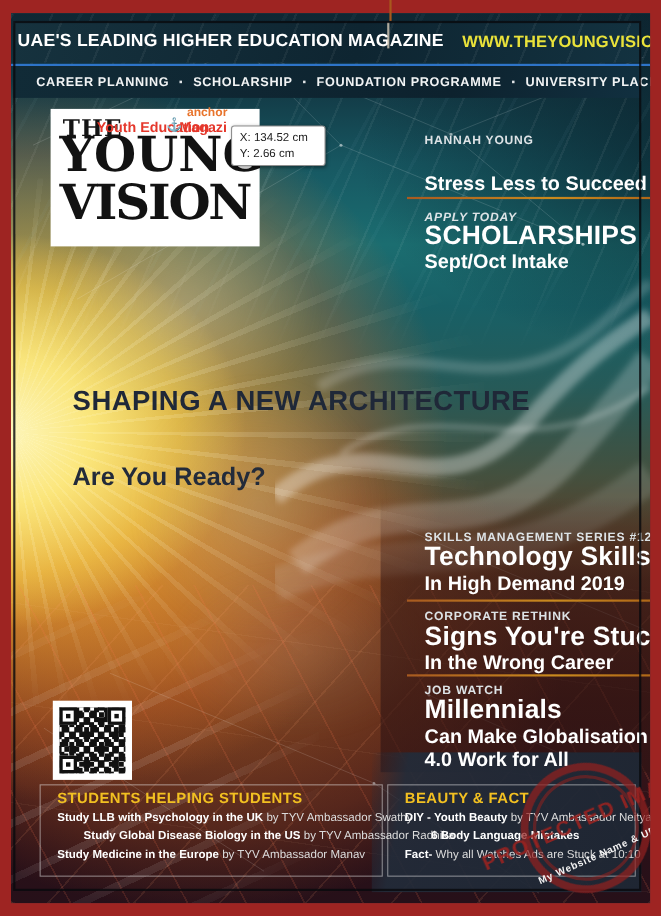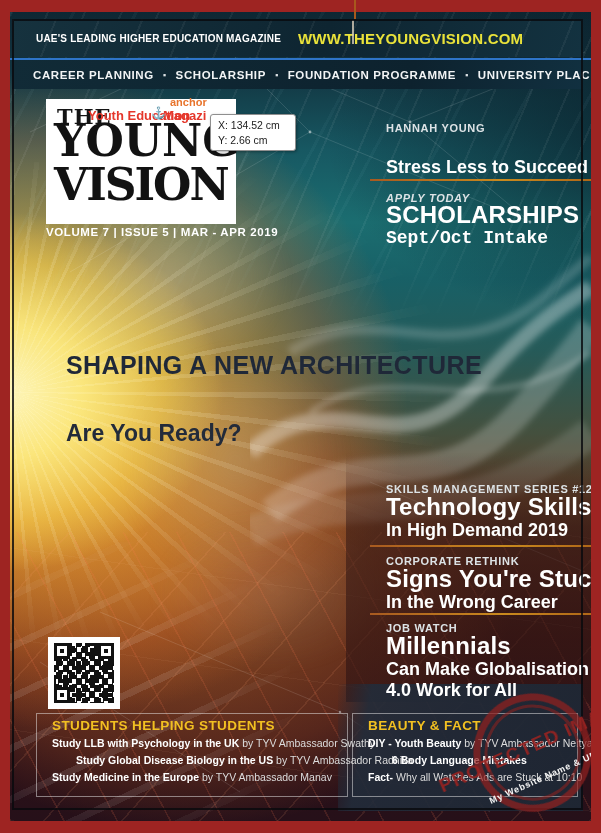--- a/index.html
+++ b/index.html
@@ -41,21 +41,21 @@
   .br-panel{position:absolute;left:328px;top:672px;width:245px;height:127px;
     background:linear-gradient(100deg, rgba(34,44,58,0) 0%, rgba(34,44,58,.9) 13%, rgba(30,39,52,.95) 100%);}
   .inner-frame{position:absolute;left:2px;top:7px;width:571px;height:791px;box-sizing:border-box;
     border:2px solid rgba(8,10,14,.82);pointer-events:none;}
 
   
   .bar1{position:absolute;left:2px;top:7px;width:571px;height:38px;display:flex;align-items:center;
     background:
       repeating-linear-gradient(112deg, rgba(255,255,255,.05) 0 2px, rgba(255,255,255,0) 2px 40px),
       linear-gradient(102deg,#16323e,#0e2531 55%,#133240);}
-  .tagline{color:#fff;font-weight:700;font-size:10px;letter-spacing:.2px;margin-left:24px;white-space:nowrap;}
+  .tagline{color:#fff;font-weight:700;font-size:16px;letter-spacing:.2px;margin-left:4px;white-space:nowrap;}
   .website{color:#e9e23a;font-weight:700;font-size:15px;letter-spacing:.2px;margin-left:17px;white-space:nowrap;}
   .bar1-sep{position:absolute;left:342px;top:8px;width:2px;height:24px;background:rgba(216,205,185,.8);}
   .blue-rule{position:absolute;left:0;top:45.5px;width:581px;height:2.5px;background:#2e74c8;}
   .bar2{position:absolute;left:2px;top:48px;width:571px;height:29px;display:flex;align-items:center;
     background:linear-gradient(100deg,#112b37,#0d222e 70%,#113040);}
   .menu{display:flex;align-items:center;gap:9px;margin-left:21px;color:#f2f4f5;font-weight:700;
         font-size:11.5px;letter-spacing:.6px;white-space:nowrap;}
   .menu .bullet{font-size:9px;color:#dfe3e6;transform:translateY(-.5px);}
 
   
@@ -205,28 +205,27 @@
       <span class="logo-sub r">Magazi</span>
       <span class="anchor-glyph">⚓</span>
       <span class="logo-word w1">YOUNG</span>
       <span class="logo-word w2">VISION</span>
     </div>
     <span class="anchor-label">anchor</span>
     <div class="tooltip">
       <div>X: 134.52 cm</div>
       <div>Y: 2.66 cm</div>
     </div>
-    <span class="issue-line">VOLUME 7  |  ISSUE 5  |  MAR - APR 2019</span>
 
     <span class="kicker" style="top:110px;">HANNAH YOUNG</span>
     <span class="f-sub" style="top:145px;">Stress Less to Succeed</span>
     <div class="sep" style="top:167px;"></div>
     <span class="kicker" style="top:180px;font-style:italic;">APPLY TODAY</span>
     <span class="f-title" style="top:189px;">SCHOLARSHIPS</span>
-    <span class="f-sub" style="top:216px;font-family:Liberation Mono, monospace;">Sept/Oct Intake</span>
+    <span class="f-sub" style="top:216px;">Sept/Oct Intake</span>
 
     <span class="story-kicker">SHAPING A NEW ARCHITECTURE</span>
     <span class="story-sub">Are You Ready?</span>
 
     <span class="kicker" style="top:471px;text-align:right;">SKILLS MANAGEMENT SERIES #12</span>
     <span class="f-title" style="top:481px;">Technology Skills</span>
     <span class="f-sub" style="top:508px;">In High Demand 2019</span>
     <div class="sep" style="top:533px;"></div>
     <span class="kicker" style="top:543px;">CORPORATE RETHINK</span>
     <span class="f-title" style="top:553px;">Signs You're Stuck</span>

